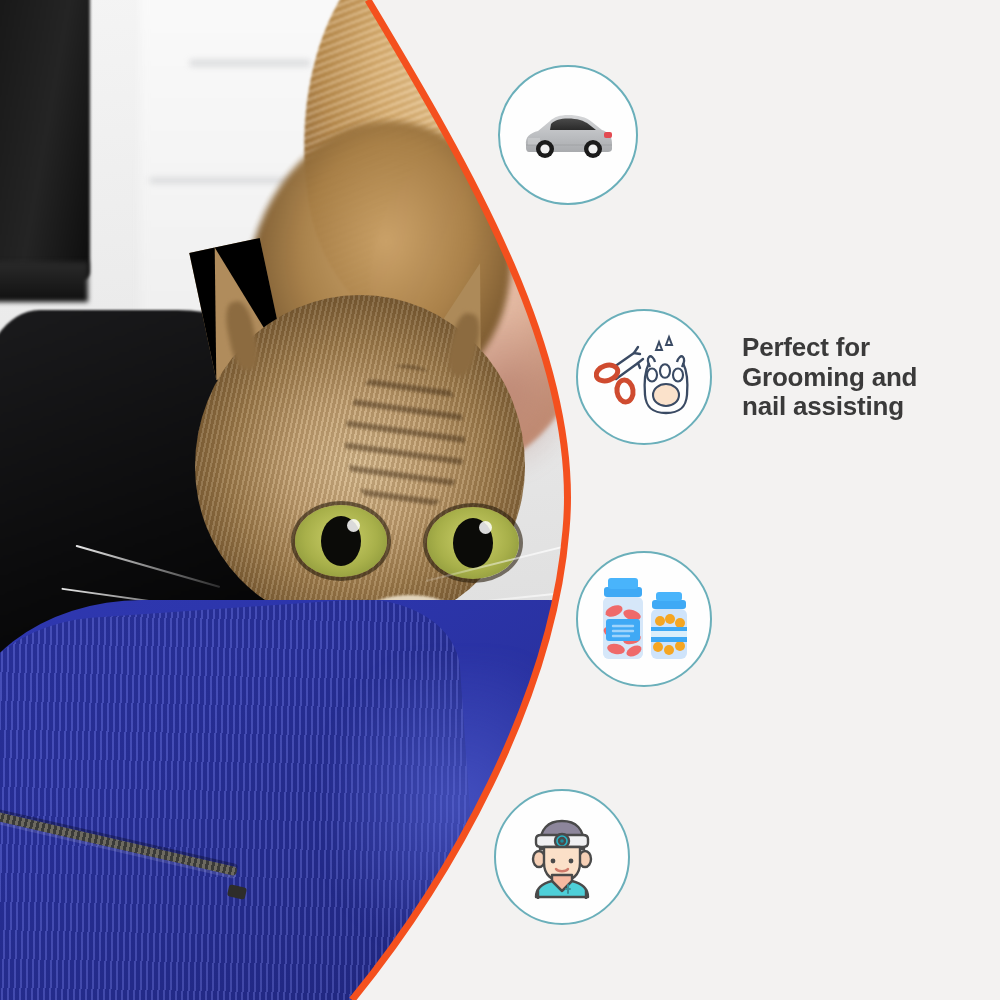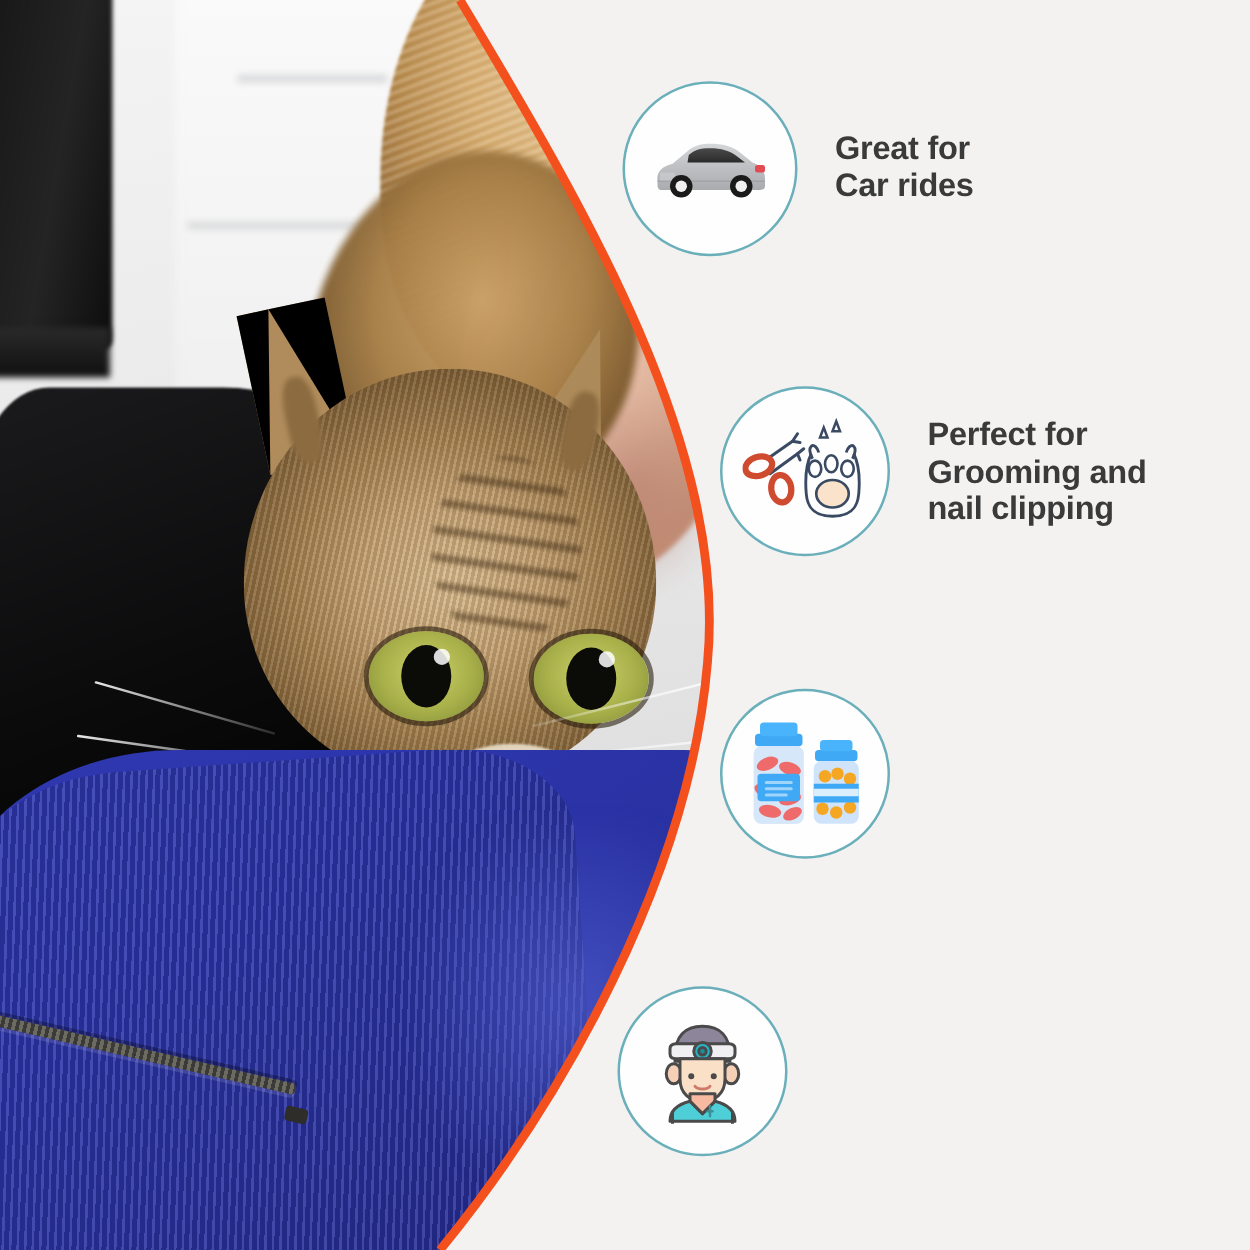--- a/index.html
+++ b/index.html
@@ -461,22 +461,20 @@
         <path d="M31,19 C35,15 40,13.5 48,13.5 C57,13.5 64,15.5 69,19.5 L76,25 L30,25 Z" fill="url(#carGlass)"></path>
         <path d="M8,33 L20,33 L20,40 L8,40 Z" fill="#cfd0d2" opacity=".6"></path>
         <rect x="84" y="27" width="8" height="6" rx="2" fill="#e34b52"></rect>
         <path d="M6,40 L92,40" stroke="#9b9da0" stroke-width="1.2" opacity=".7"></path>
         <circle cx="25" cy="44" r="9" fill="#1a1a1a"></circle>
         <circle cx="25" cy="44" r="4.6" fill="#f0f0f0"></circle>
         <circle cx="73" cy="44" r="9" fill="#1a1a1a"></circle>
         <circle cx="73" cy="44" r="4.6" fill="#f0f0f0"></circle>
       </svg>
     </div>
-    <div class="ftext" style="left:668px;top:104px;">Great for
-Car rides</div>
 
     <div class="icon-circle" style="left:576px;top:309px;width:136px;height:136px;">
       <svg width="100" height="88" viewBox="0 0 100 88">
         <g fill="none" stroke="#3a4a63" stroke-width="2.4" stroke-linecap="round" stroke-linejoin="round">
           <path d="M20,34 L40,20"></path>
           <path d="M22,46 L44,30"></path>
           <path d="M40,20 L44,14 M40,20 L46,21"></path>
           <path d="M44,30 L49,26 M44,30 L46,35"></path>
         </g>
         <ellipse cx="13" cy="40" rx="11" ry="7.5" fill="none" stroke="#cf4b2f" stroke-width="5" transform="rotate(-18 13 40)"></ellipse>
@@ -489,21 +487,21 @@
         <ellipse cx="72" cy="62" rx="13" ry="11" fill="#fbe2cb" stroke="#3a4a63" stroke-width="2.1"></ellipse>
         <ellipse cx="58" cy="42" rx="5" ry="6.5" fill="#fff" stroke="#3a4a63" stroke-width="2.1"></ellipse>
         <ellipse cx="71" cy="38" rx="5" ry="6.8" fill="#fff" stroke="#3a4a63" stroke-width="2.1"></ellipse>
         <ellipse cx="84" cy="42" rx="5" ry="6.5" fill="#fff" stroke="#3a4a63" stroke-width="2.1"></ellipse>
         <path d="M62,17 L65,9 L68,17 Z" fill="none" stroke="#3a4a63" stroke-width="2"></path>
         <path d="M72,12 L75,4 L78,12 Z" fill="none" stroke="#3a4a63" stroke-width="2"></path>
       </svg>
     </div>
     <div class="ftext" style="left:742px;top:333px;">Perfect for
 Grooming and
-nail clipping</div>
+nail assisting</div>
 
     <div class="icon-circle" style="left:576px;top:551px;width:136px;height:136px;">
       <svg width="100" height="96" viewBox="0 0 100 96">
         <rect x="10" y="16" width="38" height="10" rx="3" fill="#3fa9f5"></rect>
         <rect x="14" y="7" width="30" height="11" rx="3" fill="#49b4fb"></rect>
         <rect x="9" y="26" width="40" height="62" rx="6" fill="#cfe4fb"></rect>
         <rect x="9" y="26" width="40" height="62" rx="6" fill="#dbeaf9" opacity=".6"></rect>
         <g fill="#ef6a6a">
           <ellipse cx="20" cy="40" rx="9" ry="5" transform="rotate(-22 20 40)"></ellipse>
           <ellipse cx="38" cy="44" rx="9" ry="5" transform="rotate(18 38 44)"></ellipse>

